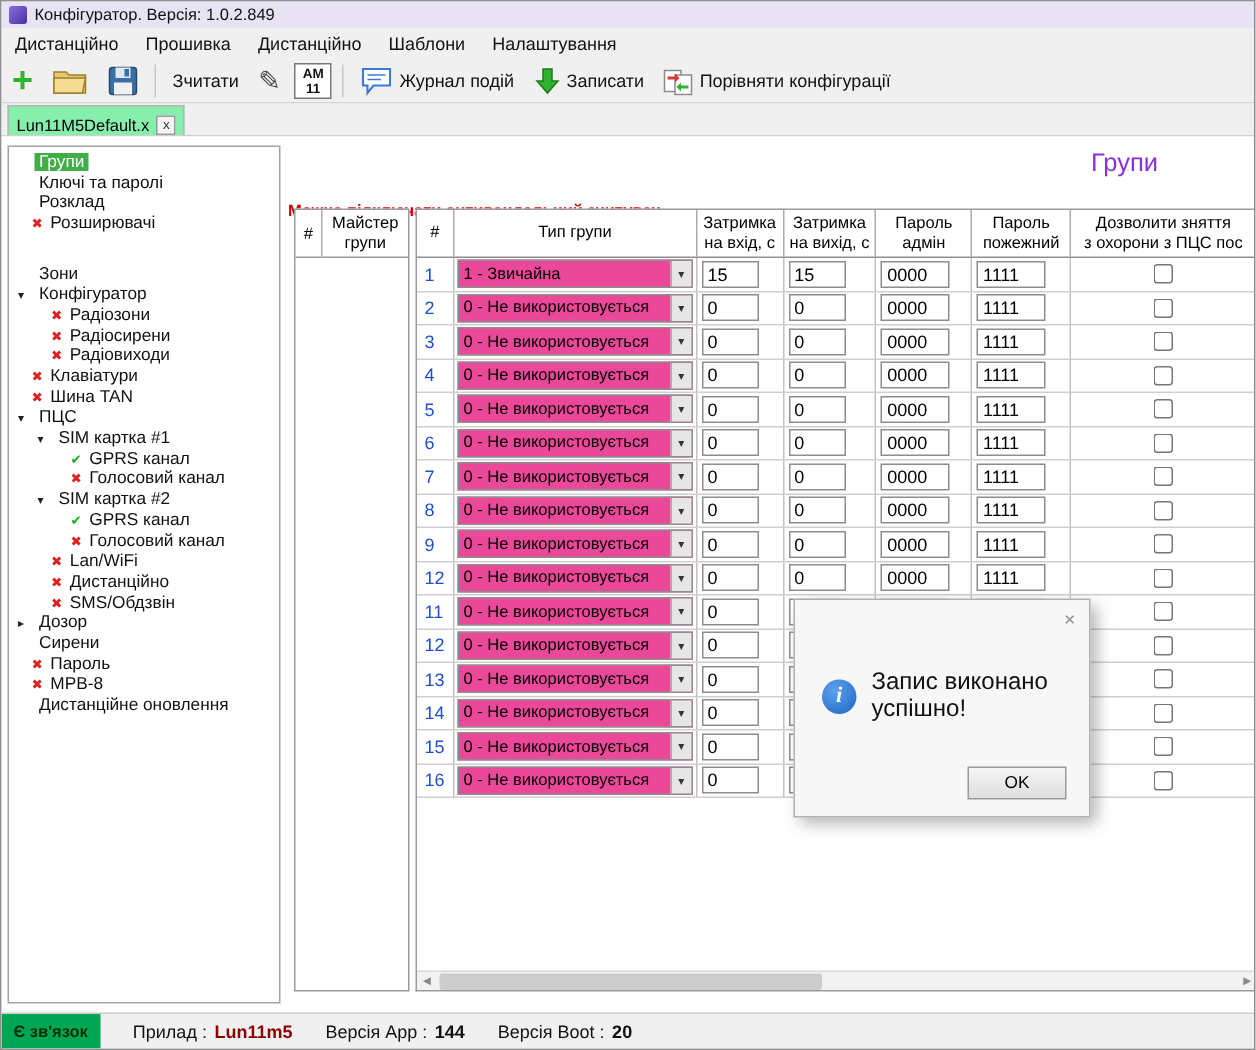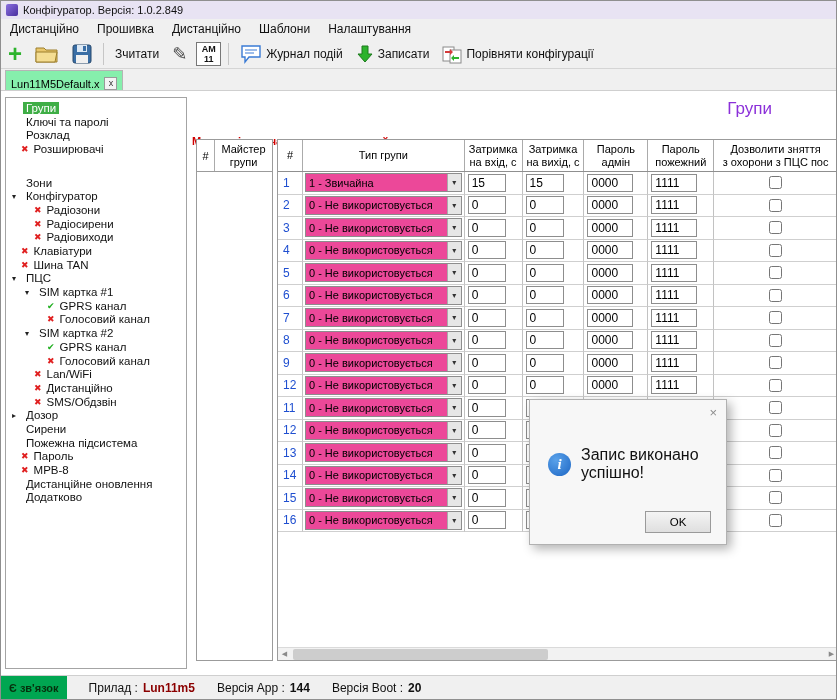--- a/index.html
+++ b/index.html
@@ -317,49 +317,39 @@
         <span class="ticon"></span>
         <span class="tlabel">Дозор</span>
       </div>
 
       <div class="tree-item" style="padding-left: 6px;">
         <span class="exp"></span>
         <span class="ticon"></span>
         <span class="tlabel">Сирени</span>
       </div>
 
-      <div class="tree-item" style="padding-left: 6px;">
-        <span class="exp"></span>
-        <span class="ticon"></span>
-        <span class="tlabel">Пожежна підсистема</span>
-      </div>
 
       <div class="tree-item" style="padding-left: 6px;">
         <span class="exp"></span>
         <span class="ticon red">✖</span>
         <span class="tlabel">Пароль</span>
       </div>
 
       <div class="tree-item" style="padding-left: 6px;">
         <span class="exp"></span>
         <span class="ticon red">✖</span>
         <span class="tlabel">МРВ-8</span>
       </div>
 
       <div class="tree-item" style="padding-left: 6px;">
         <span class="exp"></span>
         <span class="ticon"></span>
         <span class="tlabel">Дистанційне оновлення</span>
       </div>
 
-      <div class="tree-item" style="padding-left: 6px;">
-        <span class="exp"></span>
-        <span class="ticon"></span>
-        <span class="tlabel">Додатково</span>
-      </div>
     </div>
 
   <div class="main-title">Групи</div>
   <div class="hint">Можна підключати антивандальний зчитувач</div>
 
   <div class="master-table">
     <div class="master-head">
       <div class="mh-num">#</div>
       <div class="mh-title">Майстер
 групи</div>

